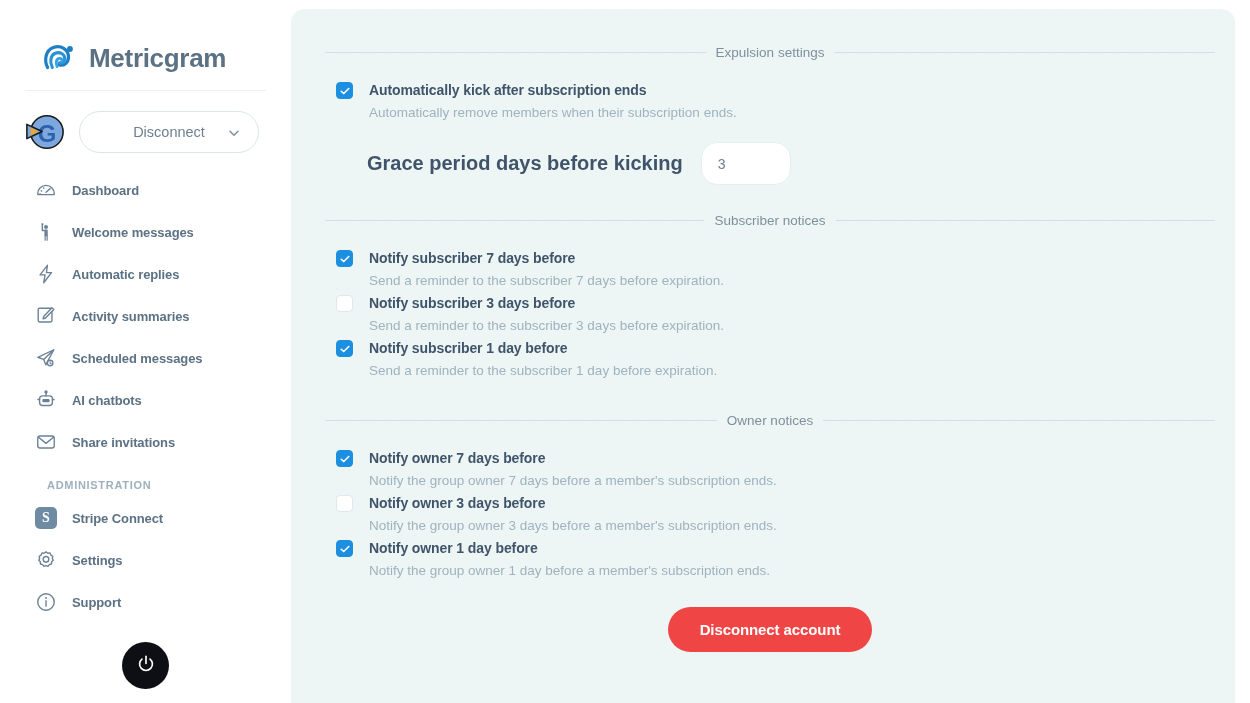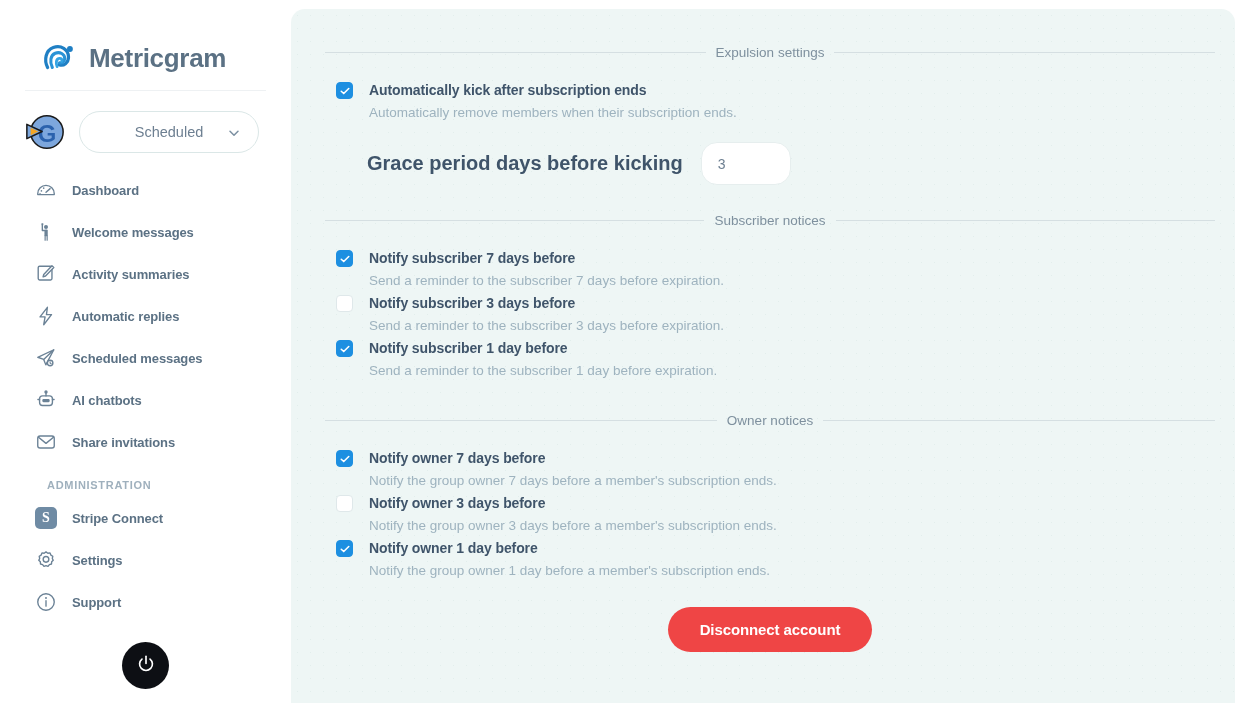--- a/index.html
+++ b/index.html
@@ -214,21 +214,21 @@
     <div class="workspace">
       <span class="workspace-avatar">
         <svg viewBox="0 0 44 44" width="42" height="42">
           <circle cx="24" cy="22" r="17" fill="#7da7dd" stroke="#1a1a1a" stroke-width="1.6"></circle>
           <text x="24" y="32" font-family="Liberation Sans, sans-serif" font-size="25" font-weight="700" fill="#2b62ad" text-anchor="middle">G</text>
           <path d="M3 14 L19 21.5 L3 29 Z" fill="#7da7dd" stroke="#1a1a1a" stroke-width="1.6" stroke-linejoin="round"></path>
           <path d="M7 17.5 L15 21.5 L7 25.5 Z" fill="#f5a623"></path>
         </svg>
       </span>
       <div class="workspace-select">
-        <span>Scheduled</span>
+        <span>Disconnect</span>
         <span class="workspace-chevron">
           <svg viewBox="0 0 12 12" width="12" height="12">
             <path d="M2 4.3 L6 8.3 L10 4.3" fill="none" stroke="#7b8fa1" stroke-width="1.5" stroke-linecap="round" stroke-linejoin="round"></path>
           </svg>
         </span>
       </div>
     </div>
 
     <nav class="nav">
 
@@ -255,34 +255,34 @@
             <path d="M10.4 10.4 L8 10.4 L8 4.5" fill="none" stroke="#6b8296" stroke-width="1.5" stroke-linecap="round" stroke-linejoin="round"></path>
             <rect x="7" y="2.4" width="2.1" height="2.1" rx="0.4" fill="#6b8296"></rect>
           </svg>
         </span>
         <span class="nav-label">Welcome messages</span>
       </a>
 
       <a class="nav-item">
         <span class="nav-icon">
           <svg viewBox="0 0 24 24" width="22" height="22" fill="none" stroke="#6b8296" stroke-width="1.5" stroke-linejoin="round">
+            <path d="M13.5 2.5 L5.5 13 L11 13 L9.5 21.5 L18 10.5 L12.5 10.5 Z"></path>
+          </svg>
+        </span>
+        <span class="nav-label">Automatic replies</span>
+      </a>
+
+      <a class="nav-item">
+        <span class="nav-icon">
+          <svg viewBox="0 0 24 24" width="22" height="22" fill="none" stroke="#6b8296" stroke-width="1.5" stroke-linejoin="round">
             <rect x="3.5" y="3.5" width="15" height="15" rx="1.5"></rect>
             <path d="M18.5 3 L9.5 12.5 L8.8 15.2 L11.5 14.2 L20.5 4.8 Z" fill="#ffffff"></path>
           </svg>
         </span>
         <span class="nav-label">Activity summaries</span>
-      </a>
-
-      <a class="nav-item">
-        <span class="nav-icon">
-          <svg viewBox="0 0 24 24" width="22" height="22" fill="none" stroke="#6b8296" stroke-width="1.5" stroke-linejoin="round">
-            <path d="M13.5 2.5 L5.5 13 L11 13 L9.5 21.5 L18 10.5 L12.5 10.5 Z"></path>
-          </svg>
-        </span>
-        <span class="nav-label">Automatic replies</span>
       </a>
 
       <a class="nav-item">
         <span class="nav-icon">
           <svg viewBox="0 0 24 24" width="22" height="22" fill="none" stroke="#6b8296" stroke-width="1.5" stroke-linejoin="round">
             <path d="M20.5 3 L3 11.2 L9.5 13.6 L20.5 3 Z"></path>
             <path d="M9.5 13.6 L11.8 19.5 L20.5 3"></path>
             <circle cx="16.5" cy="17.5" r="3" fill="#ffffff"></circle>
             <path d="M16.5 16.1 L16.5 17.6 L17.6 18.3" stroke-width="1.2" stroke-linecap="round"></path>
           </svg>

